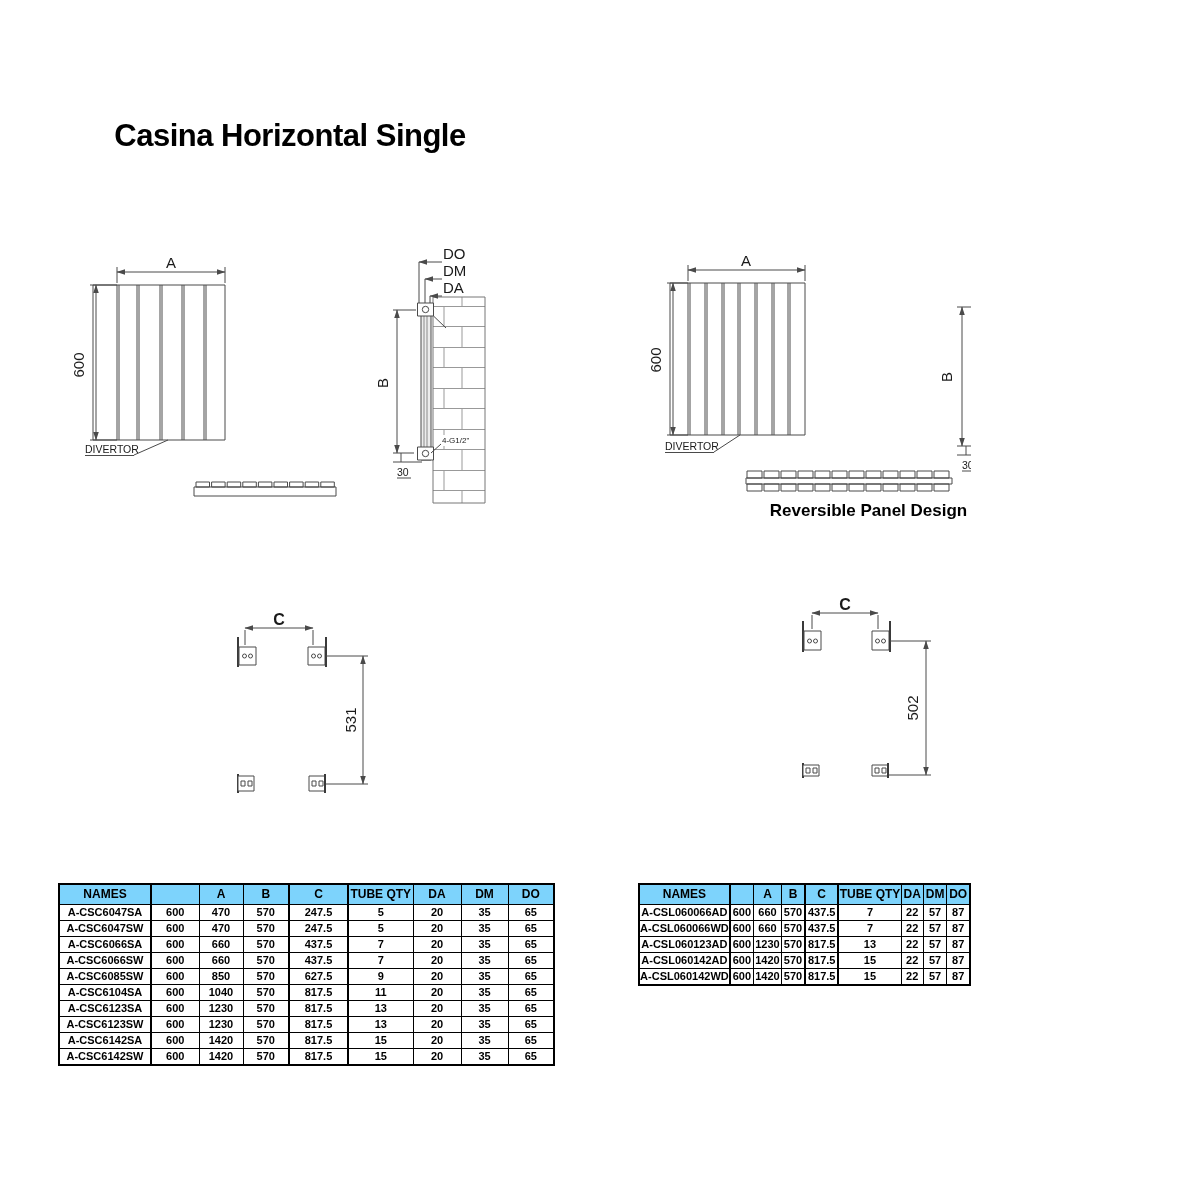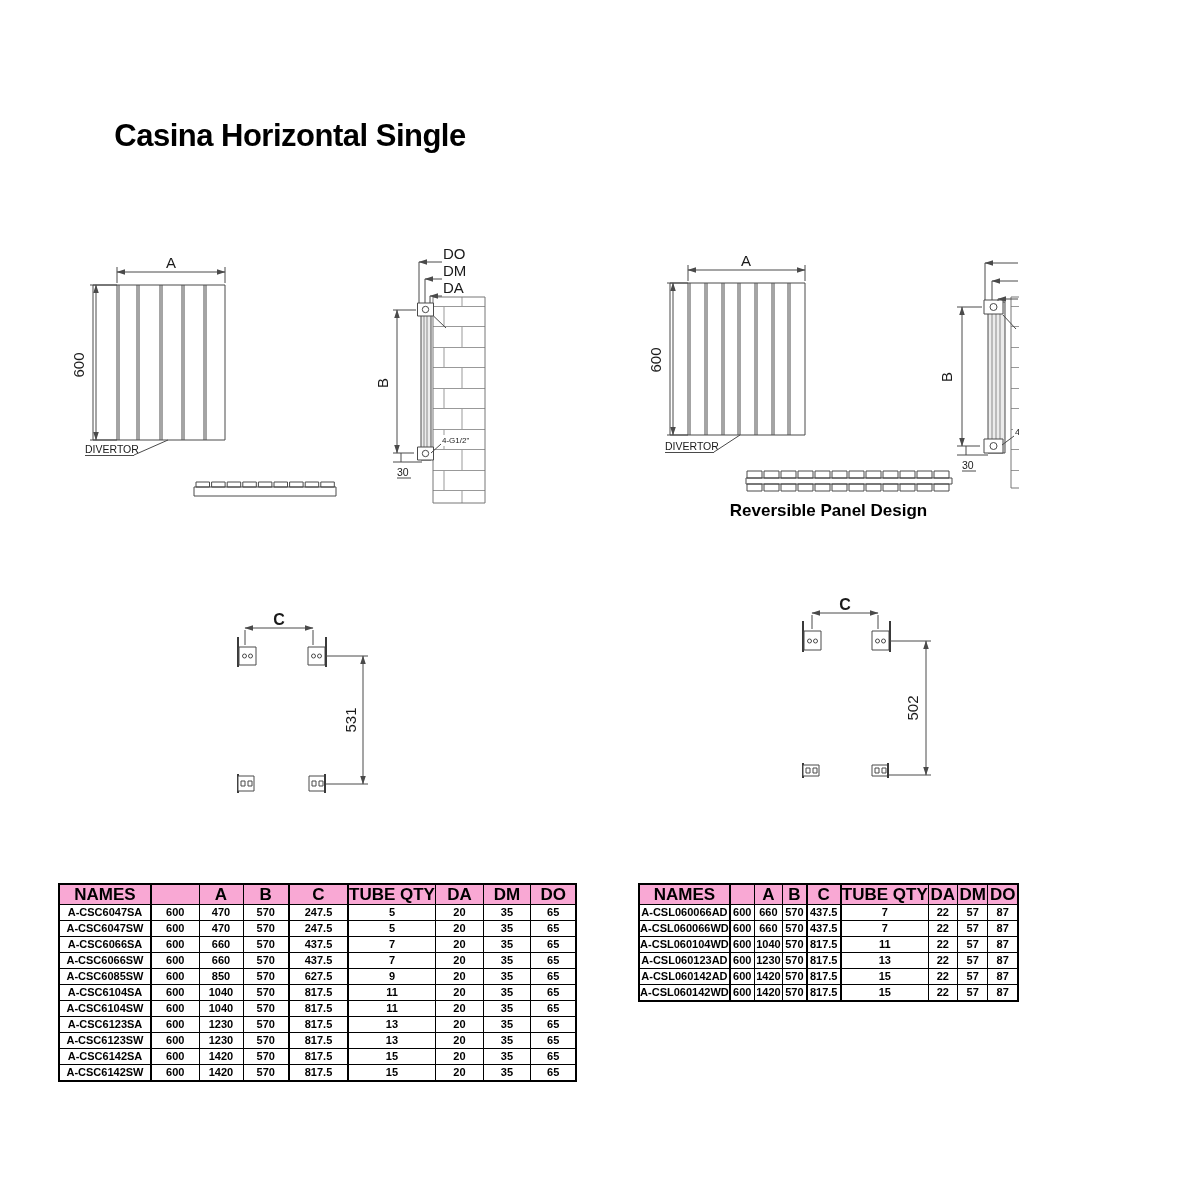--- a/index.html
+++ b/index.html
@@ -1,17 +1,17 @@
 <!DOCTYPE html>
 <html><head>
 <meta charset="utf-8">
 <style>
   html,body{margin:0;padding:0;background:#fff;}
   .page{position:relative;width:971px;height:1200px;background:#ffffff;overflow:hidden;
-        font-family:"Liberation Sans",sans-serif;color:#000;padding-left:48px;}
+        font-family:"Liberation Sans",sans-serif;color:#000;}
   .title{position:absolute;top:118px;font-weight:bold;font-size:31px;letter-spacing:-0.5px;
          text-align:center;white-space:nowrap;}
   .title.single{left:75px;width:430px;}
   .title.double{left:620px;width:450px;}
   .caption{position:absolute;font-weight:bold;font-size:17px;text-align:center;white-space:nowrap;}
   svg{position:absolute;overflow:visible;}
   svg line, svg rect, svg circle, svg path, svg polyline{vector-effect:non-scaling-stroke;}
   svg text{font-family:"Liberation Sans",sans-serif;fill:#1a1a1a;}
   .dimtxt{font-size:15px;}
   .biglbl{font-size:16px;font-weight:bold;}
@@ -20,21 +20,21 @@
   .dp{stroke:#4a4a4a;stroke-width:1;fill:none;}
   .dthin{stroke:#8a8a8a;stroke-width:1;fill:none;}
   .dthick{stroke:#3a3a3a;stroke-width:2;fill:none;}
   .panel{fill:#ececec;stroke:#4a4a4a;stroke-width:1;}
   .fit{fill:#ffffff;stroke:#4a4a4a;stroke-width:1;}
   .spec{position:absolute;border-collapse:collapse;table-layout:fixed;
         font-family:"Liberation Sans",sans-serif;font-weight:bold;font-size:11px;
         border:2px solid #000;background:#fff;}
   .spec th,.spec td{border:1px solid #000;text-align:center;padding:0;height:15px;
         line-height:15px;white-space:nowrap;overflow:hidden;}
-  .spec th{background:#f9a8d4;height:19px;line-height:19px;font-size:17px;margin-top:36px;}
+  .spec th{background:#7dd3fc;height:19px;line-height:19px;font-size:12px;margin-top:36px;}
   .spec tr > *:nth-child(2){border-left-width:2px;}
   .spec tr > *:nth-child(5){border-left-width:2px;}
   .spec tr > *:nth-child(6){border-left-width:2px;}
 </style>
 </head>
 <body>
 
 <div class="page">
 
   <svg width="0" height="0">
@@ -225,21 +225,21 @@
       <rect x="72" y="18" width="15" height="7" class="dp"></rect>
       <rect x="89" y="18" width="15" height="7" class="dp"></rect>
       <rect x="106" y="18" width="15" height="7" class="dp"></rect>
       <rect x="123" y="18" width="15" height="7" class="dp"></rect>
       <rect x="140" y="18" width="15" height="7" class="dp"></rect>
       <rect x="157" y="18" width="15" height="7" class="dp"></rect>
       <rect x="174" y="18" width="15" height="7" class="dp"></rect>
       <rect x="191" y="18" width="15" height="7" class="dp"></rect>
     </g>
   </svg>
-  <div class="caption" style="left:711px;top:501px;width:235px">Reversible Panel Design</div>
+  <div class="caption" style="left:751px;top:501px;width:235px">Reversible Panel Design</div>
 
   <svg style="left:940px;top:245px" width="135" height="250">
     <rect x="71" y="52" width="54" height="191" fill="url(#brick)" stroke="#777777"></rect>
     <rect x="48" y="57" width="17" height="151" class="panel"></rect>
     <line x1="52" y1="57" x2="52" y2="208" class="dthin"></line>
     <line x1="56" y1="57" x2="56" y2="208" class="dthin"></line>
     <line x1="60" y1="57" x2="60" y2="208" class="dthin"></line>
     <rect x="44" y="55" width="19" height="14" class="fit"></rect>
     <circle cx="53.5" cy="62" r="3.5" class="dp"></circle>
     <rect x="44" y="194" width="19" height="14" class="fit"></rect>
@@ -392,31 +392,20 @@
           <td>600</td>
           <td>1040</td>
           <td>570</td>
           <td>817.5</td>
           <td>11</td>
           <td>20</td>
           <td>35</td>
           <td>65</td>
         </tr>
         <tr>
-          <td>A-CSC6104SW</td>
-          <td>600</td>
-          <td>1040</td>
-          <td>570</td>
-          <td>817.5</td>
-          <td>11</td>
-          <td>20</td>
-          <td>35</td>
-          <td>65</td>
-        </tr>
-        <tr>
           <td>A-CSC6123SA</td>
           <td>600</td>
           <td>1230</td>
           <td>570</td>
           <td>817.5</td>
           <td>13</td>
           <td>20</td>
           <td>35</td>
           <td>65</td>
         </tr>
@@ -498,31 +487,20 @@
           <td>600</td>
           <td>660</td>
           <td>570</td>
           <td>437.5</td>
           <td>7</td>
           <td>22</td>
           <td>57</td>
           <td>87</td>
         </tr>
         <tr>
-          <td>A-CSL060104WD</td>
-          <td>600</td>
-          <td>1040</td>
-          <td>570</td>
-          <td>817.5</td>
-          <td>11</td>
-          <td>22</td>
-          <td>57</td>
-          <td>87</td>
-        </tr>
-        <tr>
           <td>A-CSL060123AD</td>
           <td>600</td>
           <td>1230</td>
           <td>570</td>
           <td>817.5</td>
           <td>13</td>
           <td>22</td>
           <td>57</td>
           <td>87</td>
         </tr>

